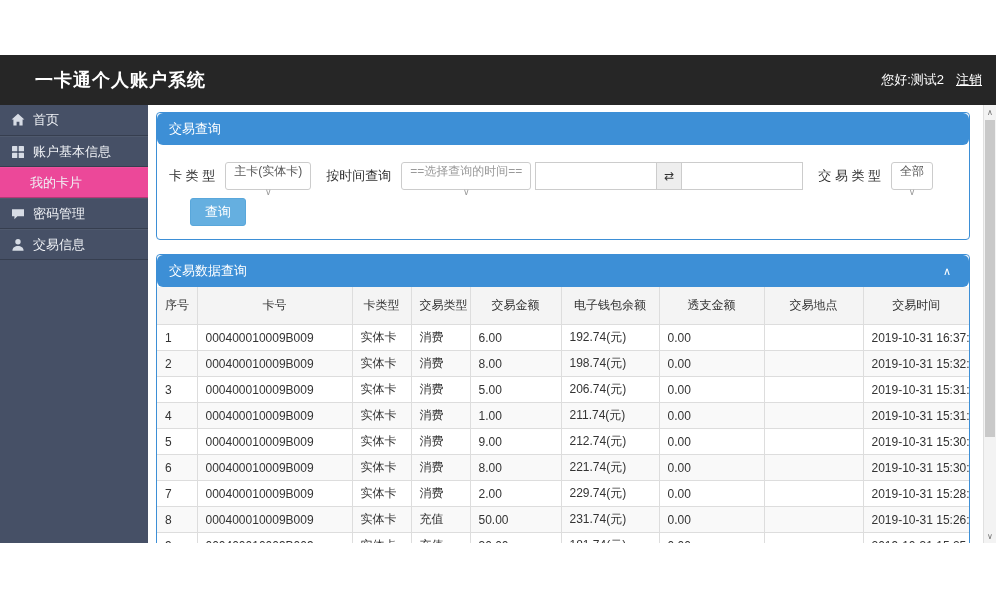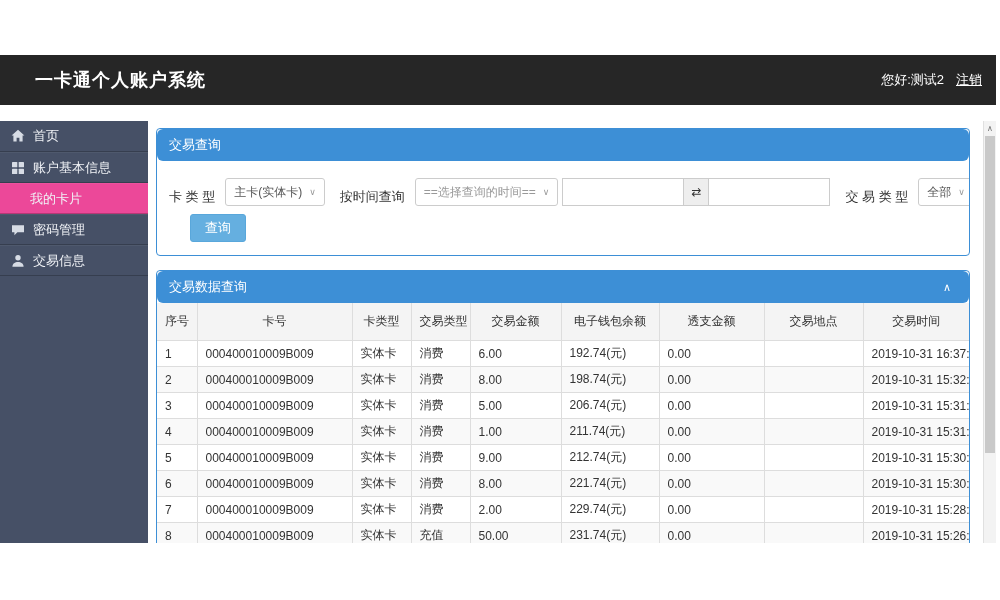--- a/index.html
+++ b/index.html
@@ -10,21 +10,21 @@
   
   .app { position:absolute; left:0; top:55px; width:996px; height:488px; overflow:hidden; }
 
   
   .topbar { height:50px; background:#262626; display:flex; align-items:center; justify-content:space-between; padding:0 14px 0 35px; }
   .app-title { color:#fff; font-size:18px; font-weight:bold; letter-spacing:1px; }
   .topbar-right { color:#fff; font-size:13px; display:flex; align-items:center; }
   .logout { color:#fff; text-decoration:underline; margin-left:12px; cursor:pointer; }
 
   
-  .app-body { display:flex; height:438px; overflow:hidden;margin-top:16px; }
+  .app-body { display:flex; height:438px; overflow:hidden; }
 
   
   .sidebar { width:148px; background:#465066; flex:none; }
   .side-item { display:flex; align-items:center; height:31px; padding-left:10px; gap:8px;
                color:#f0f2f6; font-size:13px; cursor:pointer;
                border-bottom:1px solid rgba(0,0,0,0.22); border-top:1px solid rgba(255,255,255,0.05); }
   .side-item:first-child { border-top:none; }
   .side-item.sub { padding-left:30px; }
   .side-item.active { background:#ec4899; }
   .side-icon { width:15px; height:15px; display:inline-flex; align-items:center; justify-content:center; flex:none; }
@@ -33,24 +33,24 @@
   
   .main { flex:1; background:#fff; padding:7px 13px 0 8px; overflow:hidden; }
 
   .panel { border:1px solid #3d8fd6; border-radius:4px; overflow:hidden; background:#fff; }
   .panel-heading { background:#3d8fd6; color:#fff; font-size:13px; padding:7px 12px; display:flex; align-items:center; justify-content:space-between;border-radius:6px; }
   .panel + .panel { margin-top:14px; }
   .collapse-toggle { color:#fff; font-size:11px; line-height:1; cursor:pointer; margin-right:6px; }
 
   
   .panel-body { padding:17px 12px 13px 12px; }
-  .form-row { display:flex; align-items:flex-end; }
+  .form-row { display:flex; align-items:center; }
   .form-label { font-size:13px; color:#333; margin-right:10px; white-space:nowrap; }
   .select { display:inline-flex; align-items:center; gap:7px; height:28px; border:1px solid #ccc; border-radius:3px;
-            background:#fff; padding:0 8px; font-size:12px; color:#555; cursor:pointer; white-space:nowrap; }
+            background:#fff; padding:0 8px; font-size:12px; color:#555; cursor:pointer; white-space:nowrap;flex-direction:column; }
   .select .caret { color:#999; font-size:9px; }
   .select.placeholder { color:#999; }
   .gap-lg { margin-left:15px; }
   .ig { display:flex; align-items:center; }
   .ig input { width:122px; height:28px; border:1px solid #ccc; border-radius:0; padding:0 8px; font-size:12px; color:#333; outline:none; }
   .ig .addon { width:24px; height:28px; background:#eee; border-top:1px solid #ccc; border-bottom:1px solid #ccc;
                display:flex; align-items:center; justify-content:center; font-size:12px; color:#333; }
   .btn-query { margin:8px 0 0 21px; height:28px; min-width:54px; padding:0 14px; background:#65afe0; border:1px solid #59a7db;
                border-radius:3px; color:#fff; font-size:13px; cursor:pointer; }
 

